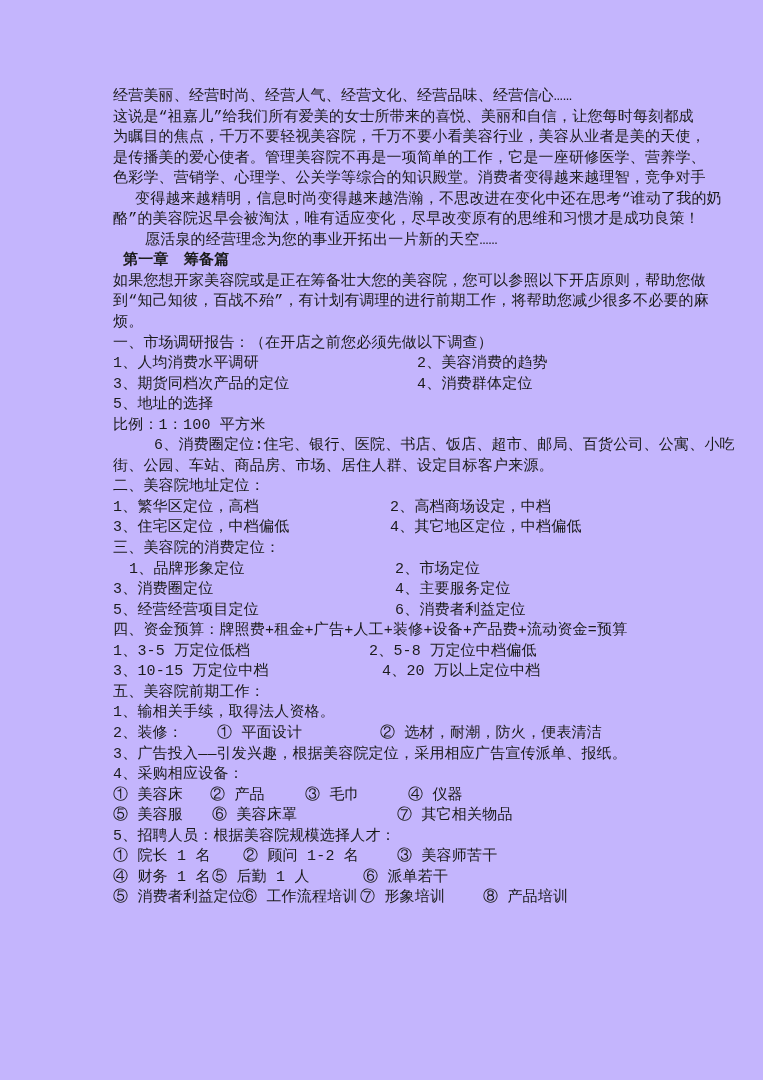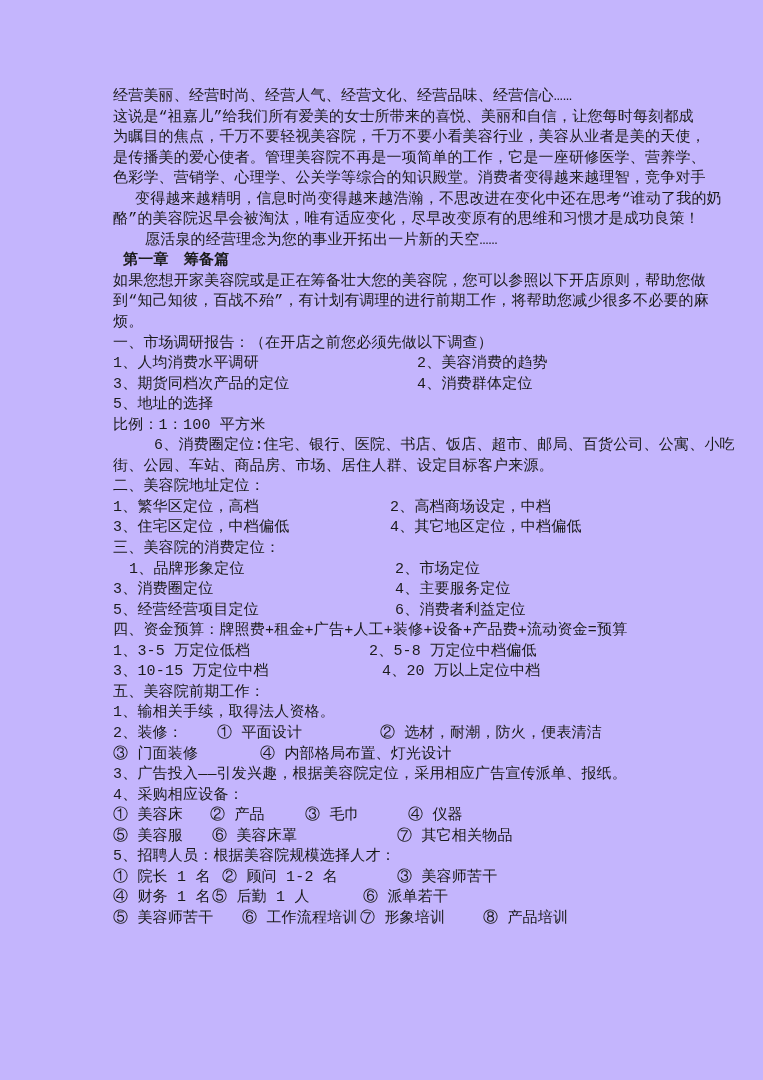--- a/index.html
+++ b/index.html
@@ -144,24 +144,20 @@
       </div>
       <div class="ln">
         <span class="seg" style="left: 0px;">1、输相关手续，取得法人资格。</span>
       </div>
       <div class="ln">
         <span class="seg" style="left: 0px;">2、装修：</span>
         <span class="seg" style="left: 104px;">① 平面设计</span>
         <span class="seg" style="left: 267px;">② 选材，耐潮，防火，便表清洁</span>
       </div>
       <div class="ln">
-        <span class="seg" style="left: 0px;">③ 门面装修</span>
-        <span class="seg" style="left: 147px;">④ 内部格局布置、灯光设计</span>
-      </div>
-      <div class="ln">
         <span class="seg" style="left: 0px;">3、广告投入——引发兴趣，根据美容院定位，采用相应广告宣传派单、报纸。</span>
       </div>
       <div class="ln">
         <span class="seg" style="left: 0px;">4、采购相应设备：</span>
       </div>
       <div class="ln">
         <span class="seg" style="left: 0px;">① 美容床</span>
         <span class="seg" style="left: 97px;">② 产品</span>
         <span class="seg" style="left: 192px;">③ 毛巾</span>
         <span class="seg" style="left: 287px; margin-left: 8px;">④ 仪器</span>
@@ -169,28 +165,28 @@
       <div class="ln">
         <span class="seg" style="left: 0px;">⑤ 美容服</span>
         <span class="seg" style="left: 99px;">⑥ 美容床罩</span>
         <span class="seg" style="left: 284px;">⑦ 其它相关物品</span>
       </div>
       <div class="ln">
         <span class="seg" style="left: 0px;">5、招聘人员：根据美容院规模选择人才：</span>
       </div>
       <div class="ln">
         <span class="seg" style="left: 0px;">① 院长 1 名</span>
-        <span class="seg" style="left: 109px;">② 顾问 1-2 名</span>
+        <span class="seg" style="left: 130px;">② 顾问 1-2 名</span>
         <span class="seg" style="left: 284px;">③ 美容师苦干</span>
       </div>
       <div class="ln">
         <span class="seg" style="left: 0px;">④ 财务 1 名</span>
         <span class="seg" style="left: 99px;">⑤ 后勤 1 人</span>
         <span class="seg" style="left: 250px;">⑥ 派单若干</span>
       </div>
       <div class="ln">
-        <span class="seg" style="left: 0px;">⑤ 美容师苦干</span>
+        <span class="seg" style="left: 0px;">⑤ 消费者利益定位</span>
         <span class="seg" style="left: 129px;">⑥ 工作流程培训</span>
         <span class="seg" style="left: 247px;">⑦ 形象培训</span>
         <span class="seg" style="left: 370px;">⑧ 产品培训</span>
       </div>
     </div>
 </div>
 
 </body></html>

